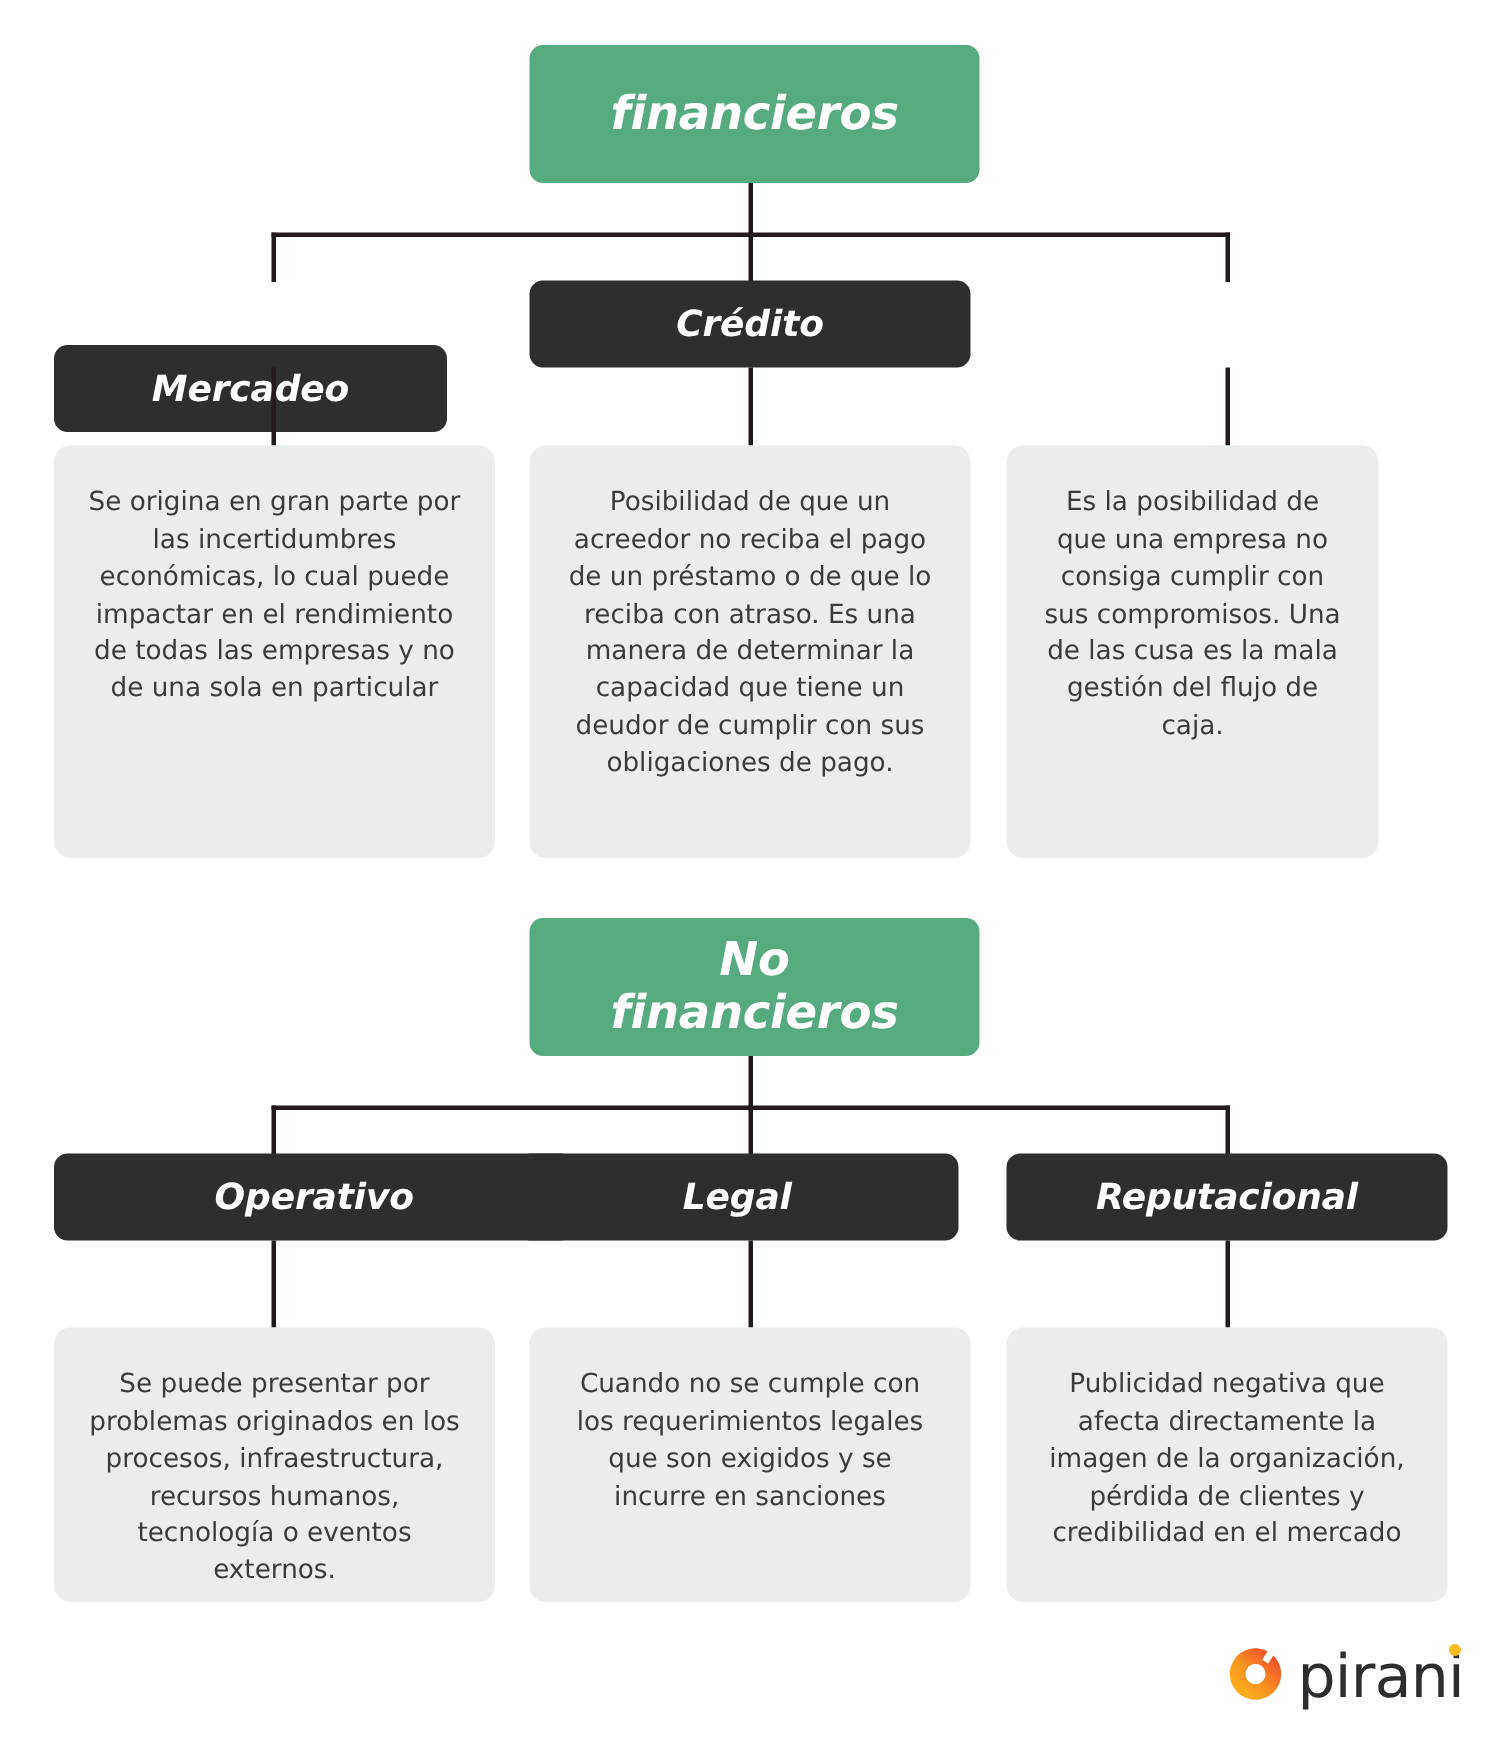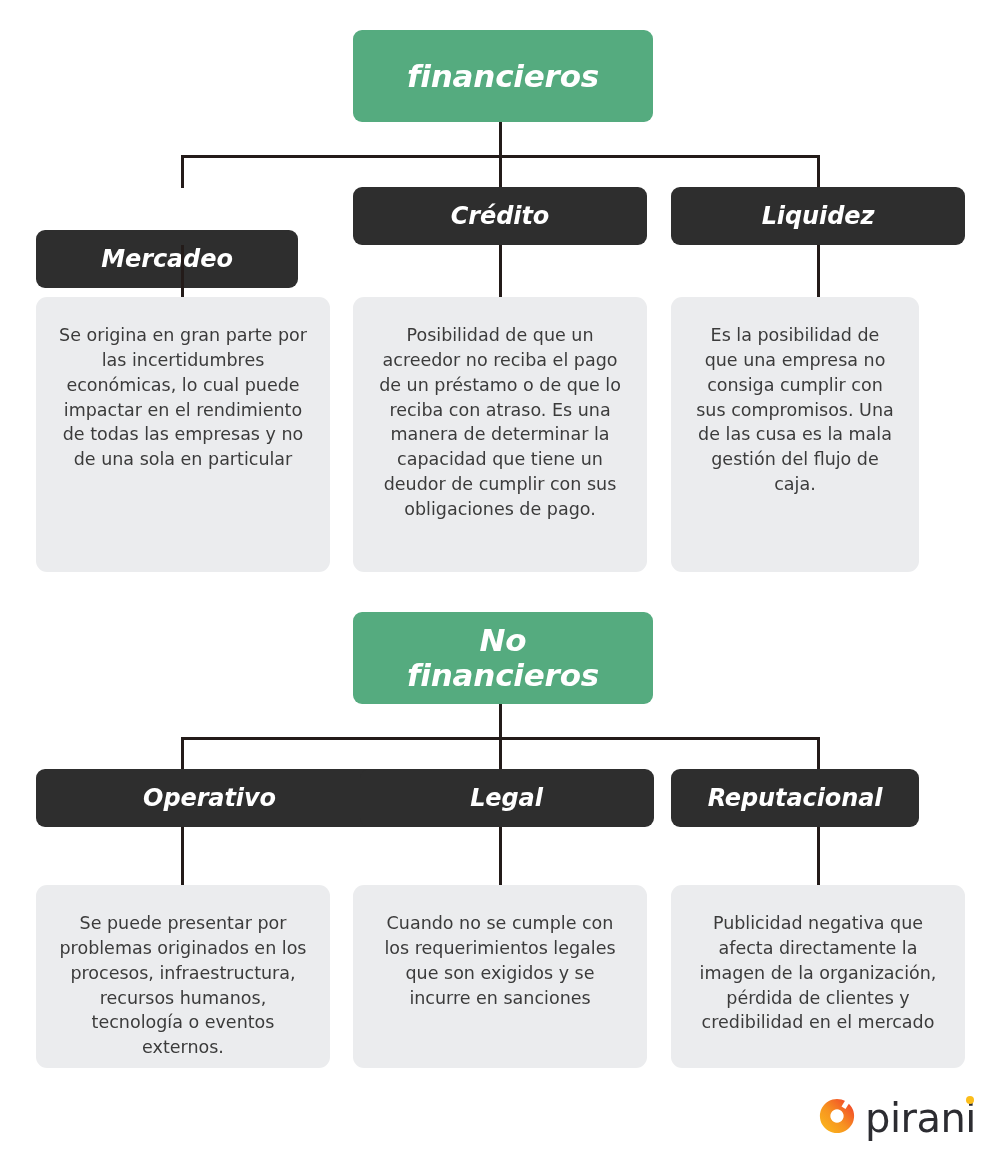--- a/index.html
+++ b/index.html
@@ -123,23 +123,20 @@
   <div class="line line-v" style="left:181px; top:155px; width:3px; height:33px;"></div>
   <div class="line line-v" style="left:499px; top:155px; width:3px; height:33px;"></div>
   <div class="line line-v" style="left:817px; top:155px; width:3px; height:33px;"></div>
 
   <div class="cat-node" style="left:36px; top:187px; width:262px; height:58px;margin-top:43px;">
     <span>Mercadeo</span>
   </div>
   <div class="cat-node" style="left:353px; top:187px; width:294px; height:58px;">
     <span>Crédito</span>
   </div>
-  <div class="cat-node" style="left:671px; top:187px; width:294px; height:58px;">
-    <span>Liquidez</span>
-  </div>
 
   <div class="line line-v" style="left:181px; top:245px; width:3px; height:52px;"></div>
   <div class="line line-v" style="left:499px; top:245px; width:3px; height:52px;"></div>
   <div class="line line-v" style="left:817px; top:245px; width:3px; height:52px;"></div>
 
   <div class="desc-card" style="left:36px; top:297px; width:294px; height:275px;">Se origina en gran parte por las incertidumbres económicas, lo cual puede impactar en el rendimiento de todas las empresas y no de una sola en particular</div>
   <div class="desc-card" style="left:353px; top:297px; width:294px; height:275px;">Posibilidad de que un acreedor no reciba el pago de un préstamo o de que lo reciba con atraso. Es una manera de determinar la capacidad que tiene un deudor de cumplir con sus obligaciones de pago.</div>
   <div class="desc-card" style="left:671px; top:297px; width:248px; height:275px;">Es la posibilidad de que una empresa no consiga cumplir con sus compromisos. Una de las cusa es la mala gestión del flujo de caja.</div>
 
   <div class="root-node" style="left:353px; top:612px; width:300px; height:92px;">
@@ -149,24 +146,24 @@
 
   <div class="line line-v" style="left:499px; top:704px; width:3px; height:36px;"></div>
   <div class="line line-h" style="left:181px; top:737px; width:639px; height:3px;"></div>
   <div class="line line-v" style="left:181px; top:737px; width:3px; height:33px;"></div>
   <div class="line line-v" style="left:499px; top:737px; width:3px; height:33px;"></div>
   <div class="line line-v" style="left:817px; top:737px; width:3px; height:33px;"></div>
 
   <div class="cat-node" style="left:36px; top:769px; width:347px; height:58px;">
     <span>Operativo</span>
   </div>
-  <div class="cat-node" style="left:360px; top:769px; width:294px; height:58px;padding-left:11px;">
+  <div class="cat-node" style="left:345px; top:769px; width:294px; height:58px;padding-left:11px;">
     <span>Legal</span>
   </div>
-  <div class="cat-node" style="left:671px; top:769px; width:248px; height:58px;">
+  <div class="cat-node" style="left:671px; top:769px; width:294px; height:58px;">
     <span>Reputacional</span>
   </div>
 
   <div class="line line-v" style="left:181px; top:827px; width:3px; height:58px;"></div>
   <div class="line line-v" style="left:499px; top:827px; width:3px; height:58px;"></div>
   <div class="line line-v" style="left:817px; top:827px; width:3px; height:58px;"></div>
 
   <div class="desc-card" style="left:36px; top:885px; width:294px; height:183px;">Se puede presentar por problemas originados en los procesos, infraestructura, recursos humanos, tecnología o eventos externos.</div>
   <div class="desc-card" style="left:353px; top:885px; width:294px; height:183px;">Cuando no se cumple con los requerimientos legales que son exigidos y se incurre en sanciones</div>
   <div class="desc-card" style="left:671px; top:885px; width:294px; height:183px;">Publicidad negativa que afecta directamente la imagen de la organización, pérdida de clientes y credibilidad en el mercado</div>

